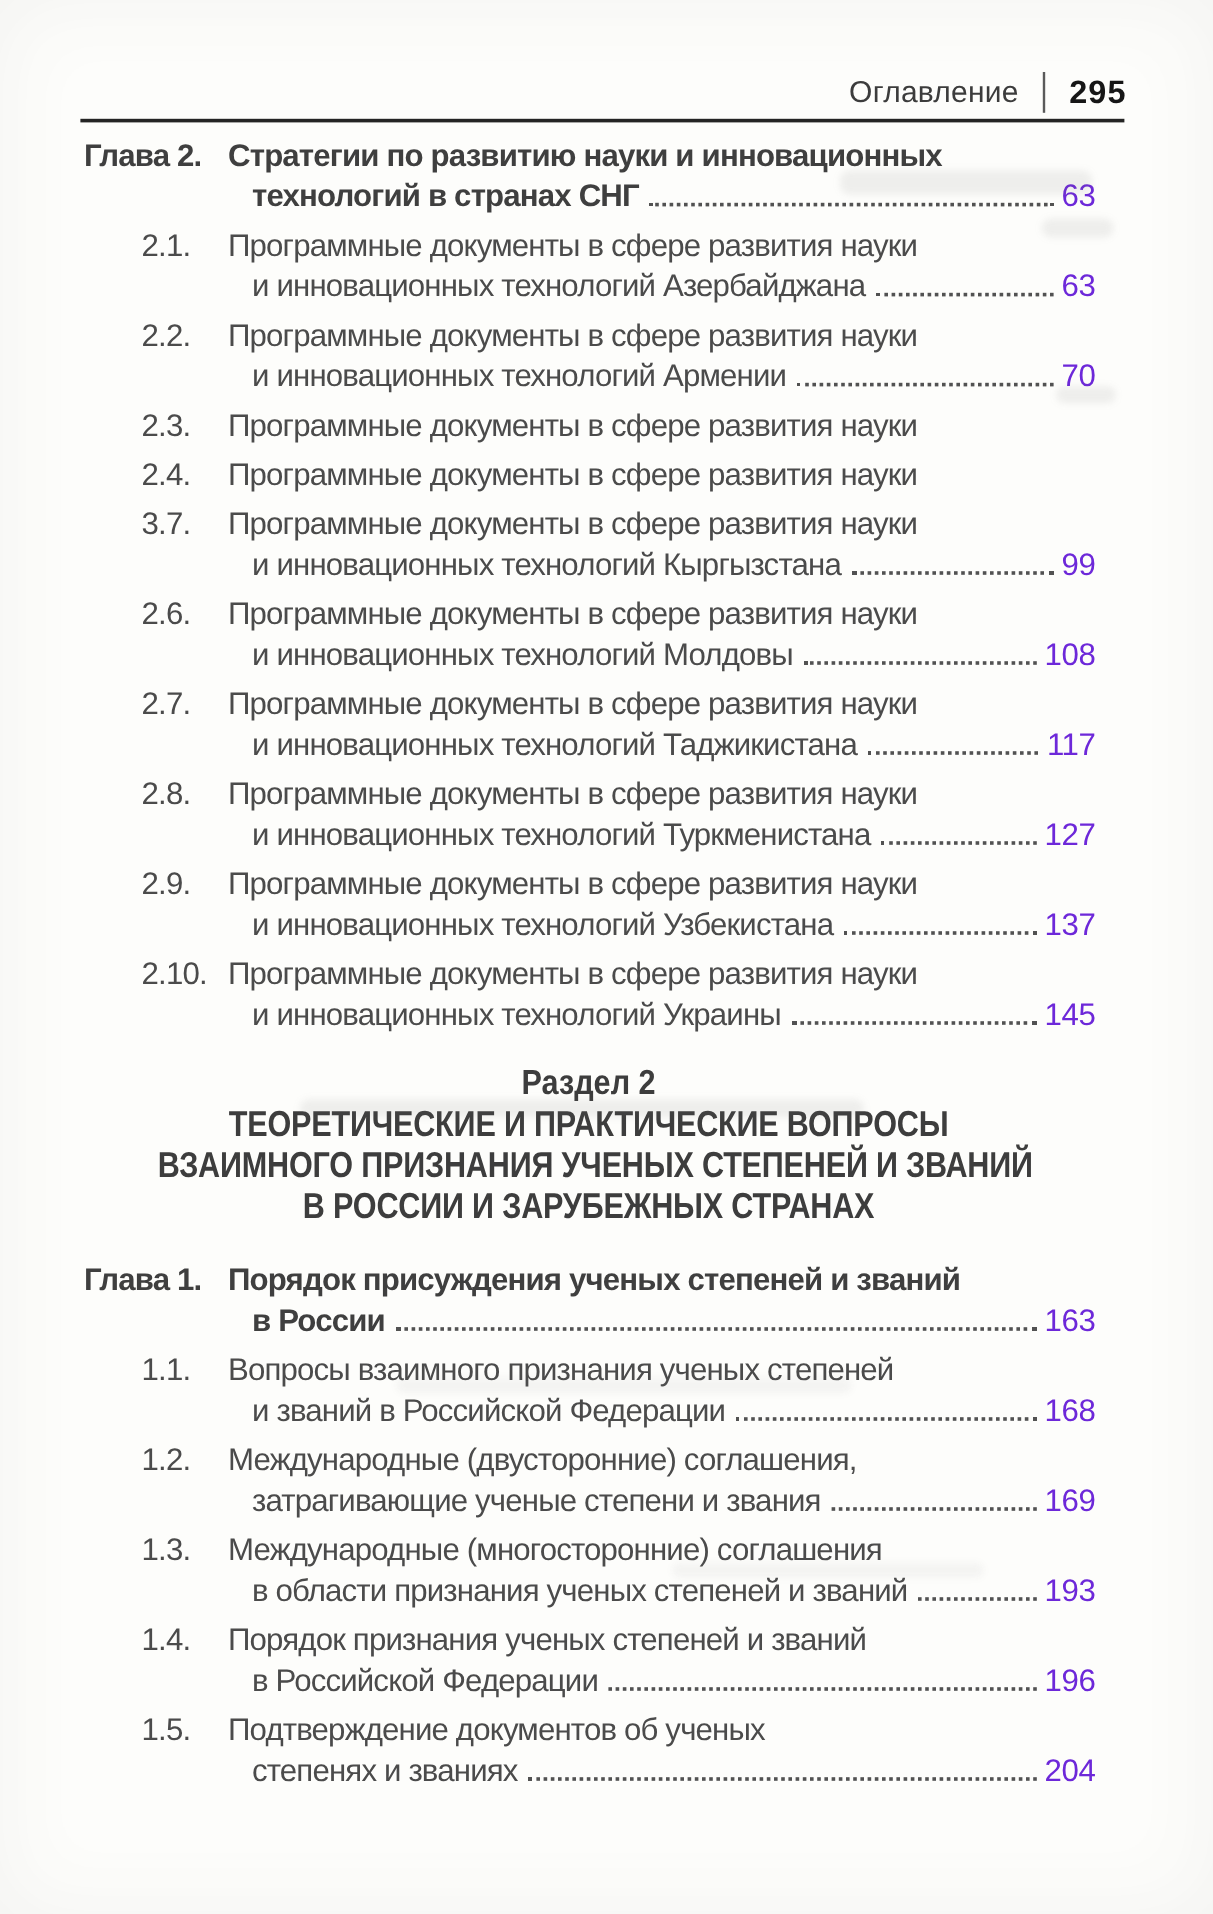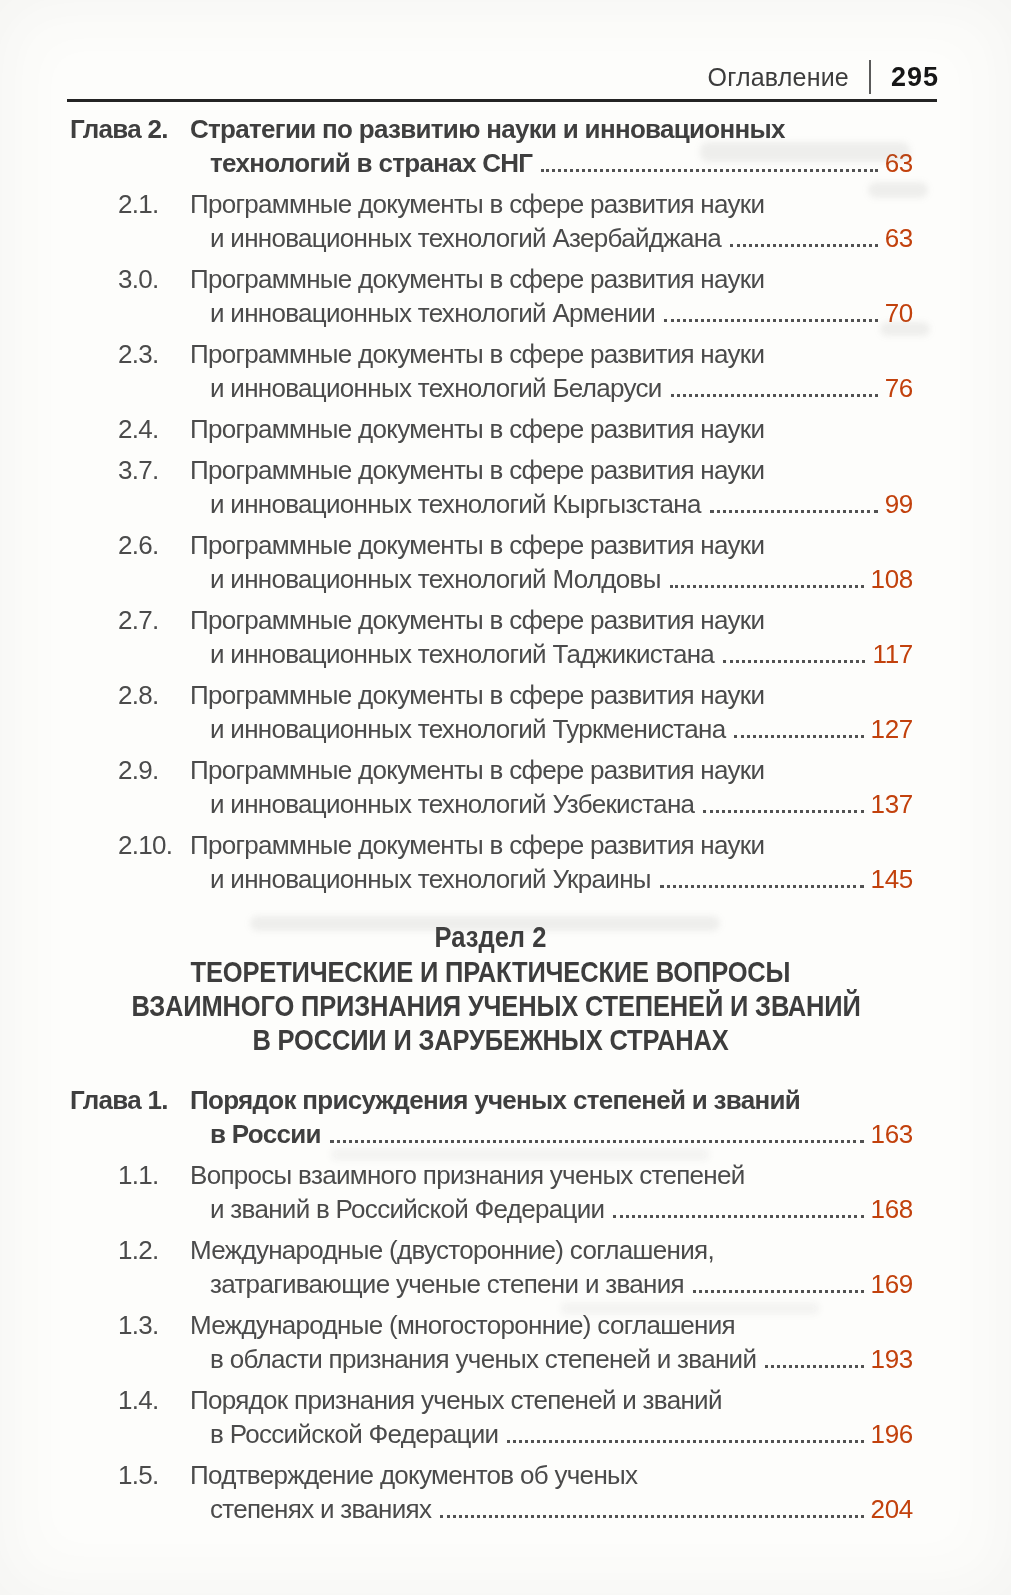--- a/index.html
+++ b/index.html
@@ -53,21 +53,21 @@
   .line{white-space:nowrap;}
   .line-last{display:flex;align-items:baseline;}
   .line-last .txt{white-space:nowrap;flex:0 0 auto;margin-left:20px;}
   .leader{
     flex:1 1 auto;min-width:24px;
     margin:0 7px 0 9px;
     border-bottom:3px dotted #525252;
   }
   .pgnum{
     flex:0 0 auto;white-space:nowrap;
-    font-weight:normal;letter-spacing:-0.3px;color:#c2410c;
+    font-weight:normal;letter-spacing:-0.3px;color:#6d28d9;
   }
   
   .section-header{
     text-align:center;
     margin:24px 0 26px 0;
     color:#3d3d3d;
   }
   .section-kicker{
     font-size:29px;font-weight:bold;line-height:35px;
     transform:scaleX(0.88);transform-origin:center;
@@ -112,36 +112,31 @@
       <div class="entry sub">
         <span class="num">2.1.</span>
         <div class="line">Программные документы в сфере развития науки</div>
         <div class="line-last">
           <span class="txt">и инновационных технологий Азербайджана</span>
           <span class="leader"></span>
           <span class="pgnum">63</span>
         </div>
       </div>
       <div class="entry sub">
-        <span class="num">3.0.</span>
+        <span class="num">2.2.</span>
         <div class="line">Программные документы в сфере развития науки</div>
         <div class="line-last">
           <span class="txt">и инновационных технологий Армении</span>
           <span class="leader"></span>
           <span class="pgnum">70</span>
         </div>
       </div>
       <div class="entry sub">
         <span class="num">2.3.</span>
         <div class="line">Программные документы в сфере развития науки</div>
-        <div class="line-last">
-          <span class="txt">и инновационных технологий Беларуси</span>
-          <span class="leader"></span>
-          <span class="pgnum">76</span>
-        </div>
       </div>
       <div class="entry sub">
         <span class="num">2.4.</span>
         <div class="line">Программные документы в сфере развития науки</div>
       </div>
       <div class="entry sub">
         <span class="num">3.7.</span>
         <div class="line">Программные документы в сфере развития науки</div>
         <div class="line-last">
           <span class="txt">и инновационных технологий Кыргызстана</span>

